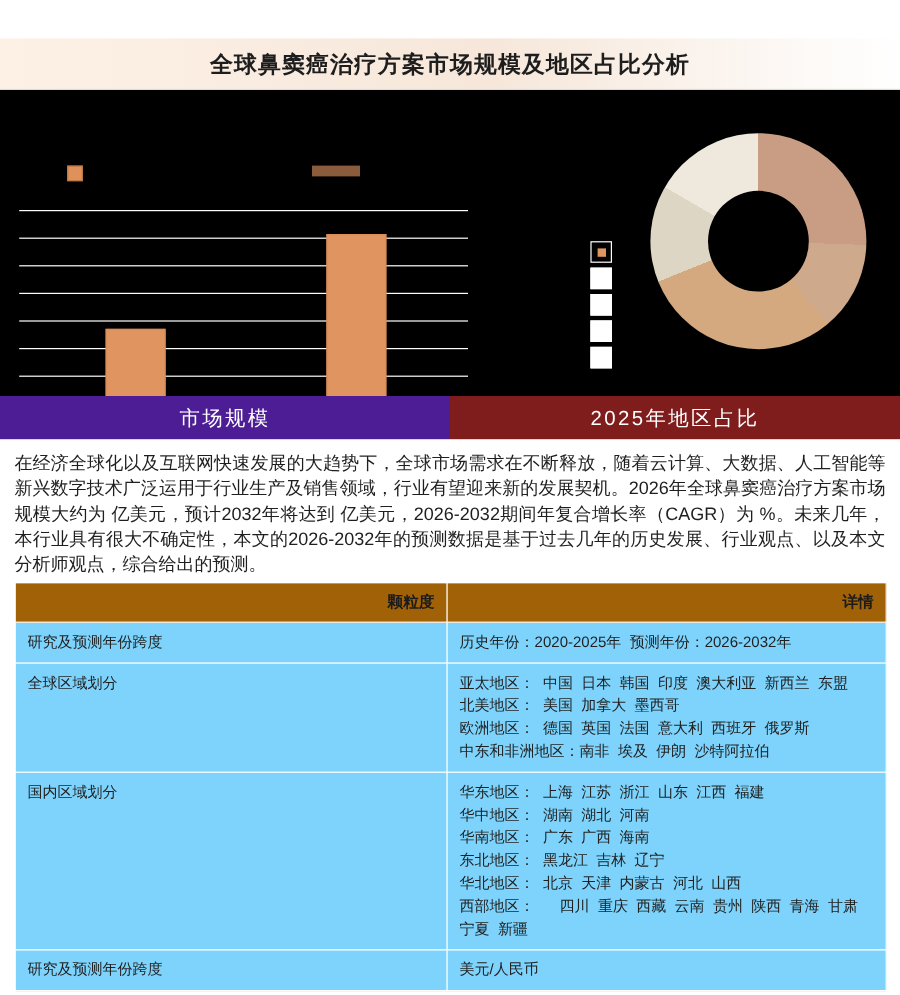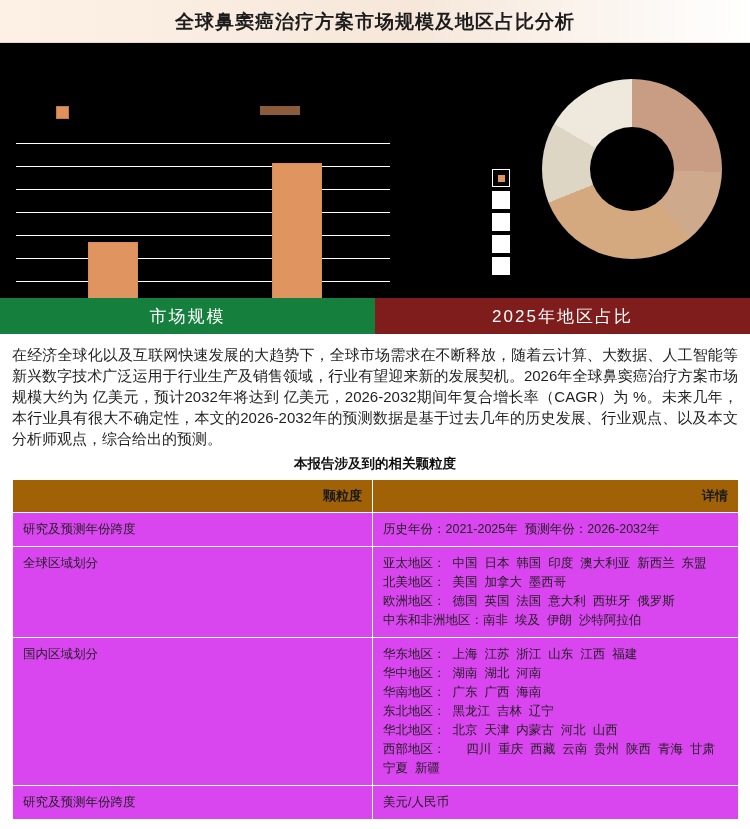--- a/index.html
+++ b/index.html
@@ -19,20 +19,21 @@
     width: 750px;
     height: 829px;
   }
 
   
   .title-band {
     position: relative;
     height: 42px;
     background: linear-gradient(to right, #fdf1e6 0%, #f6e7da 55%, #ffffff 100%);
     border-bottom: 1px solid #e6d9cb;
+    margin-top: 32px;
   }
   .title-band .title-text {
     position: absolute;
     left: 0;
     right: 0;
     top: 9px;
     text-align: center;
     font-size: 19px;
     font-weight: bold;
     letter-spacing: 1px;
@@ -174,21 +175,21 @@
   .tab {
     flex: 1;
     display: flex;
     align-items: center;
     justify-content: center;
     color: #ffffff;
     font-size: 17px;
     letter-spacing: 2px;
   }
   .tab.left {
-    background: #15803d;
+    background: #4c1d95;
   }
   .tab.right {
     background: #7f1d1d;
   }
 
   
   .para {
     padding: 10px 12px 4px 12px;
     font-size: 15px;
     line-height: 21px;
@@ -214,21 +215,21 @@
   table.granularity th {
     background: #a16207;
     color: #1b1b1b;
     text-align: right;
     font-weight: bold;
     padding: 7px 10px;
     border: 1px solid #ffffff;
     font-size: 13px;
   }
   table.granularity td {
-    background: #d946ef;
+    background: #7dd3fc;
     padding: 7px 10px;
     border: 1px solid #ffffff;
     vertical-align: top;
     line-height: 19px;
     color: #1f1f1f;
   }
   table.granularity col.c1 { width: 360px; }
   table.granularity col.c2 { width: 366px; }
   .region-line {
     display: block;
@@ -288,38 +289,37 @@
     </div>
 
   </div>
 
   <div class="tabs">
     <div class="tab left">市场规模</div>
     <div class="tab right">2025年地区占比</div>
   </div>
 
   <div class="para">在经济全球化以及互联网快速发展的大趋势下，全球市场需求在不断释放，随着云计算、大数据、人工智能等新兴数字技术广泛运用于行业生产及销售领域，行业有望迎来新的发展契机。2026年全球鼻窦癌治疗方案市场规模大约为  亿美元，预计2032年将达到  亿美元，2026-2032期间年复合增长率（CAGR）为 %。未来几年，本行业具有很大不确定性，本文的2026-2032年的预测数据是基于过去几年的历史发展、行业观点、以及本文分析师观点，综合给出的预测。</div>
-  <div class="sub-title">本报告涉及到的相关颗粒度</div>
 
   <table class="granularity">
     <colgroup>
         <col class="c1">
         <col class="c2">
       </colgroup>
     <thead>
       <tr>
         <th>颗粒度</th>
         <th>详情</th>
       </tr>
     </thead>
     <tbody>
       <tr>
         <td>研究及预测年份跨度</td>
         <td>
-          <span class="region-line">历史年份：2021-2025年  预测年份：2026-2032年</span>
+          <span class="region-line">历史年份：2020-2025年  预测年份：2026-2032年</span>
         </td>
       </tr>
       <tr>
         <td>全球区域划分</td>
         <td>
           <span class="region-line">亚太地区：  中国  日本  韩国  印度  澳大利亚  新西兰  东盟</span>
           <span class="region-line">北美地区：  美国  加拿大  墨西哥</span>
           <span class="region-line">欧洲地区：  德国  英国  法国  意大利  西班牙  俄罗斯</span>
           <span class="region-line">中东和非洲地区：南非  埃及  伊朗  沙特阿拉伯</span>
         </td>

